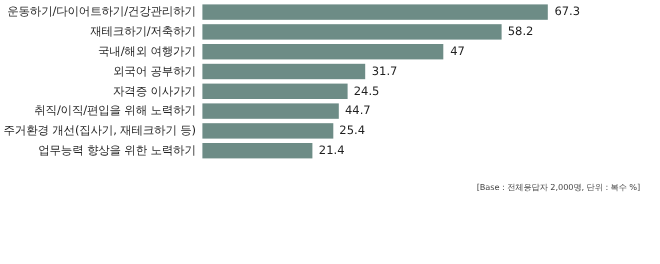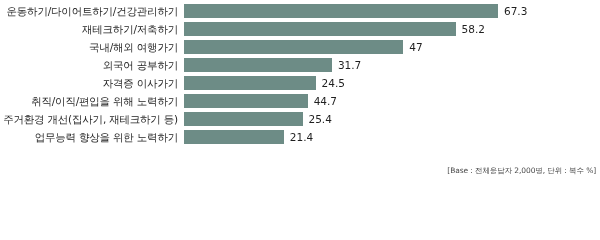--- a/index.html
+++ b/index.html
@@ -64,21 +64,21 @@
     position: absolute;
     top: 0;
     height: 14px;
     line-height: 14px;
     font-size: 10.5px;
     color: #1f1f1f;
     white-space: nowrap;
   }
   #footnote {
     position: absolute;
-    right: 4px;
+    right: 18px;
     bottom: 4px;
     font-size: 7.5px;
     line-height: 10px;
     color: #4a4a4a;
     white-space: nowrap;
     letter-spacing: -0.1px;
   }
 </style>
 </head>
 <body>

